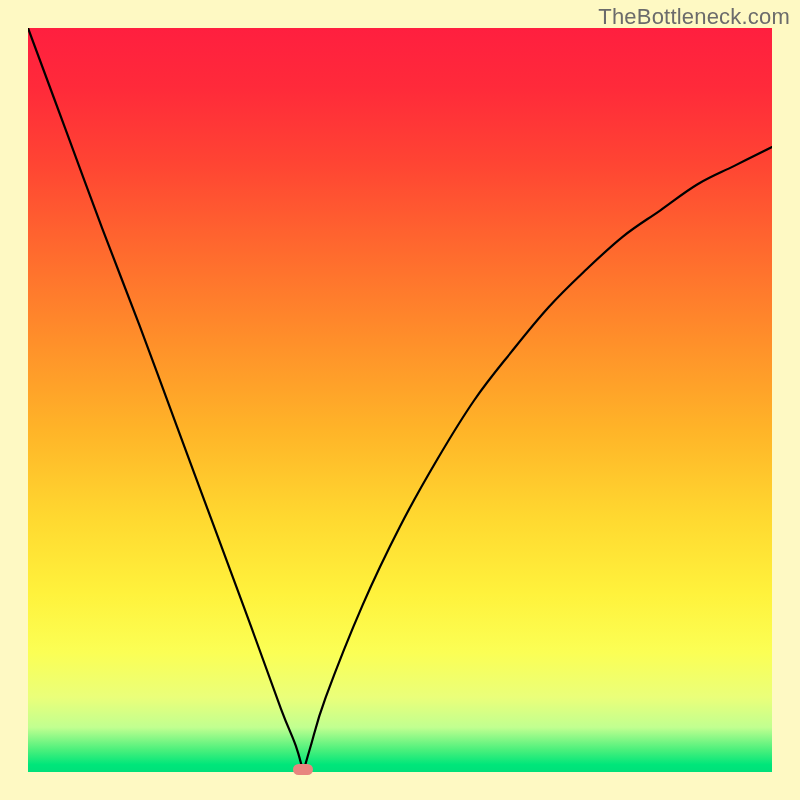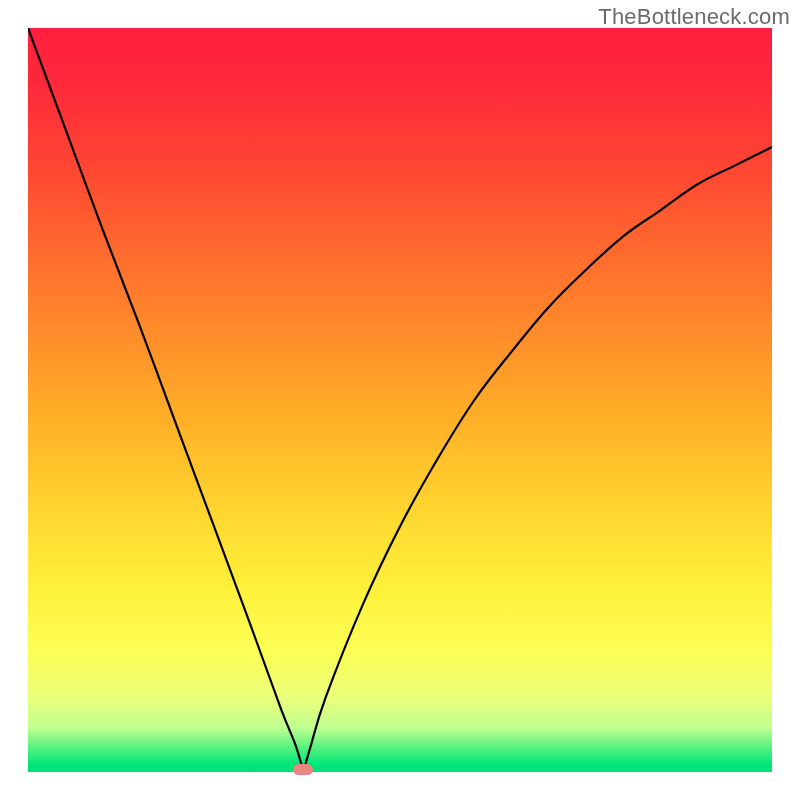--- a/index.html
+++ b/index.html
@@ -1,21 +1,21 @@
 <!DOCTYPE html>
 <html><head>
 <meta charset="utf-8">
 <style>
   * { margin: 0; padding: 0; box-sizing: border-box; }
   html, body { width: 800px; height: 800px; overflow: hidden; background: #000; }
   .frame {
     position: relative;
     width: 800px;
     height: 800px;
-    background: #ffffff;
+    background: #fef9c3;
   }
   .plot-area {
     position: absolute;
     left: 28px;
     top: 28px;
     width: 744px;
     height: 744px;
     background: linear-gradient(
       to bottom,
       #ff1f3f 0%,

